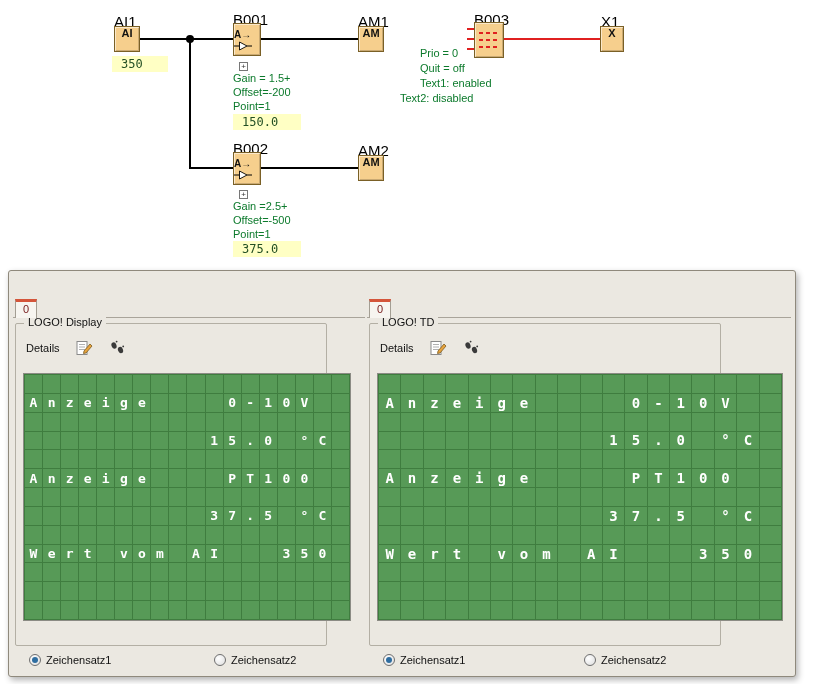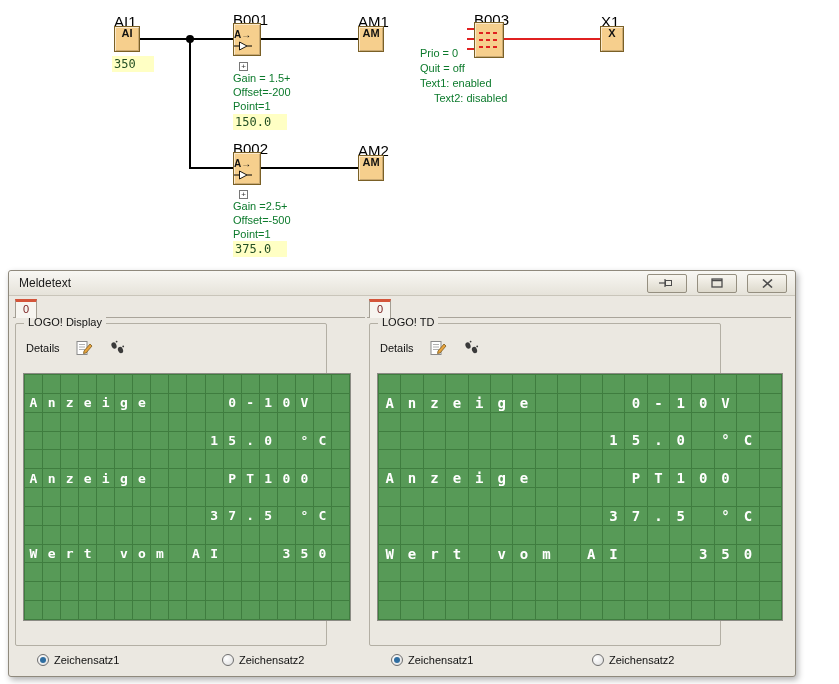--- a/index.html
+++ b/index.html
@@ -7,21 +7,21 @@
 
   
   .canvas{position:absolute;left:0;top:0;width:839px;height:270px;background:#ffffff;}
   .wire{position:absolute;background:#000;}
   .wire.red{background:#e02020;}
   .junction{position:absolute;width:8px;height:8px;border-radius:50%;background:#000;}
   .blk{position:absolute;background:#f6cf8d;border:1px solid #7a6026;display:flex;align-items:flex-start;justify-content:center;
        font:bold 11px "Liberation Sans",sans-serif;color:#111;
        box-shadow:inset 1px 1px 0 rgba(255,255,255,.55), inset -1px -1px 0 rgba(0,0,0,.18);box-sizing:border-box;}
   .blk-label{position:absolute;font-size:15px;color:#000;white-space:nowrap;}
-  .val{position:absolute;background:#ffffc4;color:#234f23;font:12px "DejaVu Sans Mono",monospace;padding:1px 2px;white-space:nowrap;}
+  .val{position:absolute;background:#ffffc4;color:#234f23;font:12px "DejaVu Sans Mono",monospace;padding:1px 9px;white-space:nowrap;}
   .param{position:absolute;font-size:11px;color:#0c7a2c;white-space:nowrap;}
   .expand{position:absolute;width:9px;height:9px;border:1px solid #777;background:#fff;font:8px/8px "Liberation Sans",sans-serif;text-align:center;color:#333;box-sizing:border-box;}
   .amp{flex-direction:column;gap:1px;}
   .amp-top{font:bold 10px "Liberation Sans",sans-serif;}
   .b003i{flex-direction:column;justify-content:center;align-items:flex-start;gap:5px;padding-left:4px;box-sizing:border-box;}
   .msgline{width:20px;height:2px;background:repeating-linear-gradient(90deg,#e02020 0 4px,transparent 4px 7px);}
   .stub{position:absolute;width:7px;height:2px;background:#e02020;}
 
   
   .window{position:absolute;left:8px;top:270px;width:788px;height:407px;background:#ebe8e1;border:1px solid #8f897c;border-radius:3px;
@@ -39,21 +39,21 @@
   .group{position:absolute;top:27px;height:323px;border:1px solid #b3afa4;border-radius:2px;box-sizing:border-box;}
   .group-label{position:absolute;top:-8px;left:8px;background:#ebe8e1;padding:0 4px;font-size:11px;color:#111;white-space:nowrap;}
   .details{position:absolute;left:10px;top:16px;display:flex;align-items:center;gap:16px;}
   .details-label{font-size:11px;color:#111;}
   .icon16{width:17px;height:16px;}
   .display{position:absolute;top:50px;left:8px;height:246px;display:grid;gap:1px;background:#3f7d3f;border:1px solid #3f7d3f;
            box-shadow:0 0 0 1px #8b8b84;box-sizing:border-box;}
   .dcell{background:#579a57;color:#fff;display:flex;align-items:center;justify-content:center;
          font:bold 13px "DejaVu Sans Mono",monospace;overflow:hidden;}
   .display.td .dcell{font-size:14px;}
-  .radio{position:absolute;display:flex;align-items:center;gap:5px;font-size:11px;color:#111;top:358px;margin-left:8px;}
+  .radio{position:absolute;display:flex;align-items:center;gap:5px;font-size:11px;color:#111;top:358px;}
   .rb{width:12px;height:12px;border-radius:50%;border:1px solid #6f6f6f;background:radial-gradient(circle at 35% 35%,#fff,#dcdcdc);
       position:relative;box-sizing:border-box;flex:0 0 auto;}
   .rb.checked::after{content:"";position:absolute;left:2px;top:2px;width:6px;height:6px;border-radius:50%;background:#2e6da0;}
 </style>
 </head>
 <body>
 
 <div id="app">
 
   <div class="canvas">
@@ -97,21 +97,21 @@
       <div class="msgline"></div>
       <div class="msgline"></div>
       <div class="msgline"></div>
     </div>
     <div class="stub" style="left:467px;top:28px"></div>
     <div class="stub" style="left:467px;top:38px"></div>
     <div class="stub" style="left:467px;top:48px"></div>
     <div class="param" style="left:420px;top:47px">Prio = 0</div>
     <div class="param" style="left:420px;top:62px">Quit = off</div>
     <div class="param" style="left:420px;top:77px">Text1: enabled</div>
-    <div class="param" style="left:434px;top:92px">Text2: disabled</div>
+    <div class="param" style="left:400px;top:92px">Text2: disabled</div>
 
     <div class="blk-label" style="left:601px;top:13px">X1</div>
     <div class="blk" style="left:600px;top:26px;width:24px;height:26px">
       <span>X</span>
     </div>
 
     <div class="blk-label" style="left:233px;top:140px">B002</div>
     <div class="blk amp" style="left:233px;top:152px;width:28px;height:33px">
       <span class="amp-top">A→</span>
       <svg width="18" height="10" viewBox="0 0 18 10">
@@ -126,44 +126,20 @@
     <div class="param" style="left:233px;top:228px">Point=1</div>
     <div class="val" style="left:233px;top:241px;width:50px">375.0</div>
 
     <div class="blk-label" style="left:358px;top:142px">AM2</div>
     <div class="blk" style="left:358px;top:155px;width:26px;height:26px">
       <span>AM</span>
     </div>
   </div>
 
   <div class="window">
-    <div class="titlebar">
-      <span class="title">Meldetext</span>
-      <div class="tbtns">
-        <div class="tbtn">
-          <svg width="16" height="10" viewBox="0 0 16 10">
-            <line x1="0" y1="5" x2="6" y2="5" stroke="#4c4c4c" stroke-width="1.2"></line>
-            <line x1="6" y1="1" x2="6" y2="9" stroke="#4c4c4c" stroke-width="1.2"></line>
-            <rect x="6.5" y="2.5" width="6" height="5" fill="#eeebe2" stroke="#4c4c4c"></rect>
-          </svg>
-        </div>
-        <div class="tbtn">
-          <svg width="12" height="10" viewBox="0 0 12 10">
-            <rect x="1" y="1" width="10" height="8" fill="none" stroke="#4c4c4c" stroke-width="1.3"></rect>
-            <line x1="1" y1="2.5" x2="11" y2="2.5" stroke="#4c4c4c" stroke-width="1.5"></line>
-          </svg>
-        </div>
-        <div class="tbtn">
-          <svg width="11" height="9" viewBox="0 0 11 9">
-            <line x1="1" y1="0.5" x2="10" y2="8.5" stroke="#4c4c4c" stroke-width="1.6"></line>
-            <line x1="10" y1="0.5" x2="1" y2="8.5" stroke="#4c4c4c" stroke-width="1.6"></line>
-          </svg>
-        </div>
-      </div>
-    </div>
 
     <div class="dbody">
 
       <div class="tab" style="left:6px">0</div>
       <div class="tab" style="left:360px">0</div>
       <div class="tabline" style="left:4px;width:352px"></div>
       <div class="tabline" style="left:358px;width:424px"></div>
 
       <div class="group" style="left:6px;width:312px">
         <span class="group-label">LOGO! Display</span>

